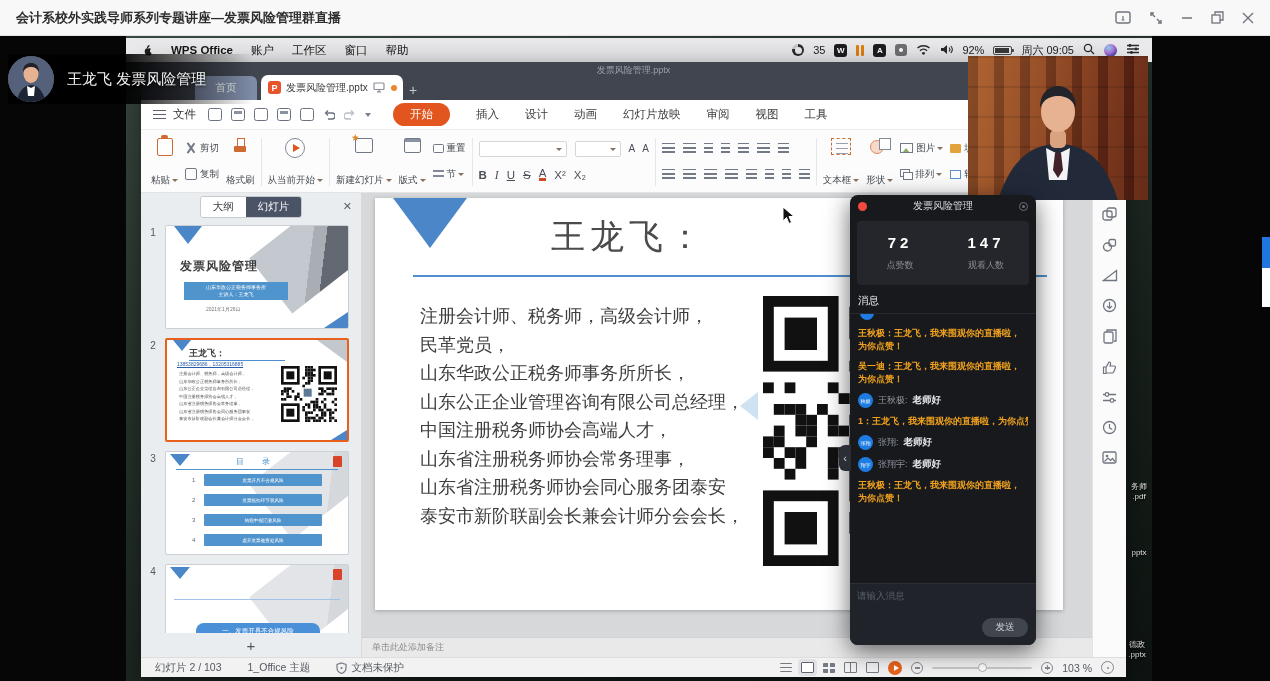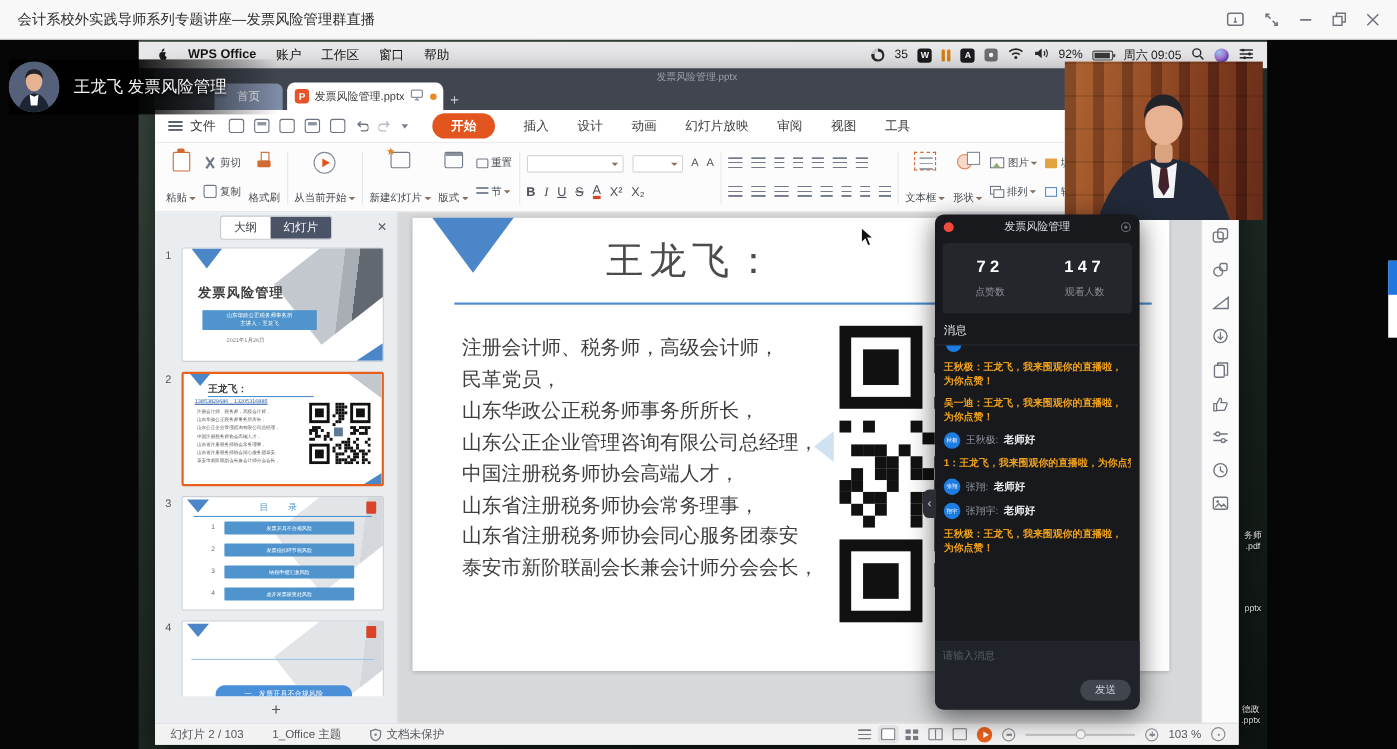--- a/index.html
+++ b/index.html
@@ -1,21 +1,21 @@
 <!DOCTYPE html>
 <html><head>
 <meta charset="utf-8">
 <style>
   * { margin:0; padding:0; box-sizing:border-box; }
   html,body { background:#000; }
   body { font-family:"Liberation Sans", sans-serif; }
   #stage { position:relative; width:1270px; height:681px; background:#060606; overflow:hidden; }
 
   
-  .titlebar { position:absolute; left:0; top:0; width:1270px; height:36px; background:#f8f8f9; border-bottom:1px solid #e3e3e5; display:flex; align-items:center; padding:0 16px; z-index:60; }
+  .titlebar { position:absolute; left:0; top:0; width:1270px; height:36px; background:#f8f8f9; border-bottom:1px solid #e3e3e5; display:flex; align-items:center; padding:0 16px; z-index:60;font-weight:bold; }
   .titlebar .ttl { font-size:13px; color:#2d2d2d; }
   .winctrls { margin-left:auto; display:flex; align-items:center; gap:18px; }
   .winctrls svg { display:block; }
 
   
   .mac { position:absolute; left:126px; top:36px; width:1026px; height:645px; overflow:hidden;
          background:linear-gradient(155deg,#3a4a40 0%,#27332c 35%,#17201b 70%,#0e1411 100%); }
   .menubar { position:absolute; left:0; top:2px; width:100%; height:24px; background:#eaeaec; display:flex; align-items:center; padding:0 12px 0 16px; font-size:11.5px; color:#151515; z-index:2; }
   .menubar .mitem { margin-right:18px; white-space:nowrap; }
   .menubar .appname { font-weight:bold; }
@@ -50,21 +50,21 @@
   .menurow { height:30px; background:#fff; border-bottom:1px solid #ececee; display:flex; align-items:center; padding:0 12px; flex:none; }
   .hamb { width:13px; height:9px; background:repeating-linear-gradient(#5a6170 0 1.5px, transparent 1.5px 3.8px); margin-right:7px; }
   .filelbl { font-size:11.5px; color:#333; margin-right:12px; }
   .qicons { display:flex; align-items:center; gap:9px; margin-right:6px; }
   .qi { width:14px; height:13px; border:1.3px solid #6b7280; border-radius:2.5px; position:relative; }
   .qi.b:after { content:""; position:absolute; left:2px; top:2px; right:2px; height:3px; background:#8b92a0; }
   .qi.arrow { border:none; width:12px; height:12px; }
   .qi.arrow svg { display:block; }
   .caret { width:0; height:0; border-left:3.5px solid transparent; border-right:3.5px solid transparent; border-top:4px solid #7a8190; }
   .rtabs { display:flex; align-items:center; gap:26px; margin-left:16px; font-size:11.5px; color:#3b3b3b; }
-  .rtab.active { background:#e2551e; color:#fff; padding:4px 17px; border-radius:13px; font-weight:bold; }
+  .rtab.active { background:#e2551e; color:#fff; padding:4px 17px; border-radius:13px; font-weight:normal; }
 
   .ribbon { height:63px; background:#fcfcfd; border-bottom:1px solid #e4e4e7; display:flex; align-items:stretch; padding:5px 6px 3px 10px; flex:none; overflow:hidden; }
   .rsep { width:1px; background:#e7e7ea; margin:3px 6px; flex:none; }
   .rgroup { display:flex; align-items:flex-start; gap:7px; flex:none; }
   .bigbtn { display:flex; flex-direction:column; align-items:center; justify-content:space-between; height:52px; padding-top:3px; }
   .bigbtn .lab, .smallbtn .lab { font-size:9.5px; color:#45494f; white-space:nowrap; display:flex; align-items:center; gap:2px; }
   .smallcol { display:flex; flex-direction:column; justify-content:space-around; height:52px; }
   .smallbtn { display:flex; align-items:center; gap:3px; }
   .cv { width:0; height:0; border-left:3px solid transparent; border-right:3px solid transparent; border-top:3.5px solid #85715f; }
   
@@ -946,20 +946,23 @@
                 <rect x="2" y="2" width="3" height="3" fill="#111"></rect>
                 <rect x="18" y="0" width="7" height="7" fill="#111"></rect>
                 <rect x="19" y="1" width="5" height="5" fill="#fff"></rect>
                 <rect x="20" y="2" width="3" height="3" fill="#111"></rect>
                 <rect x="0" y="18" width="7" height="7" fill="#111"></rect>
                 <rect x="1" y="19" width="5" height="5" fill="#fff"></rect>
                 <rect x="2" y="20" width="3" height="3" fill="#111"></rect>
                 <rect x="10.5" y="10.5" width="3" height="3" fill="#5d7a95"></rect>
               </svg>
           </div>
+          <div class="notesrow">
+            <span>单击此处添加备注</span>
+          </div>
         </div>
 
         <div class="righttools">
           <span>
               <svg width="15" height="15" viewBox="0 0 15 15">
                 <rect x="1" y="4" width="9" height="9" rx="2" fill="none" stroke="#70757f" stroke-width="1.3"></rect>
                 <rect x="5" y="1" width="9" height="9" rx="2" fill="none" stroke="#70757f" stroke-width="1.3"></rect>
               </svg>
             </span>
           <span>

